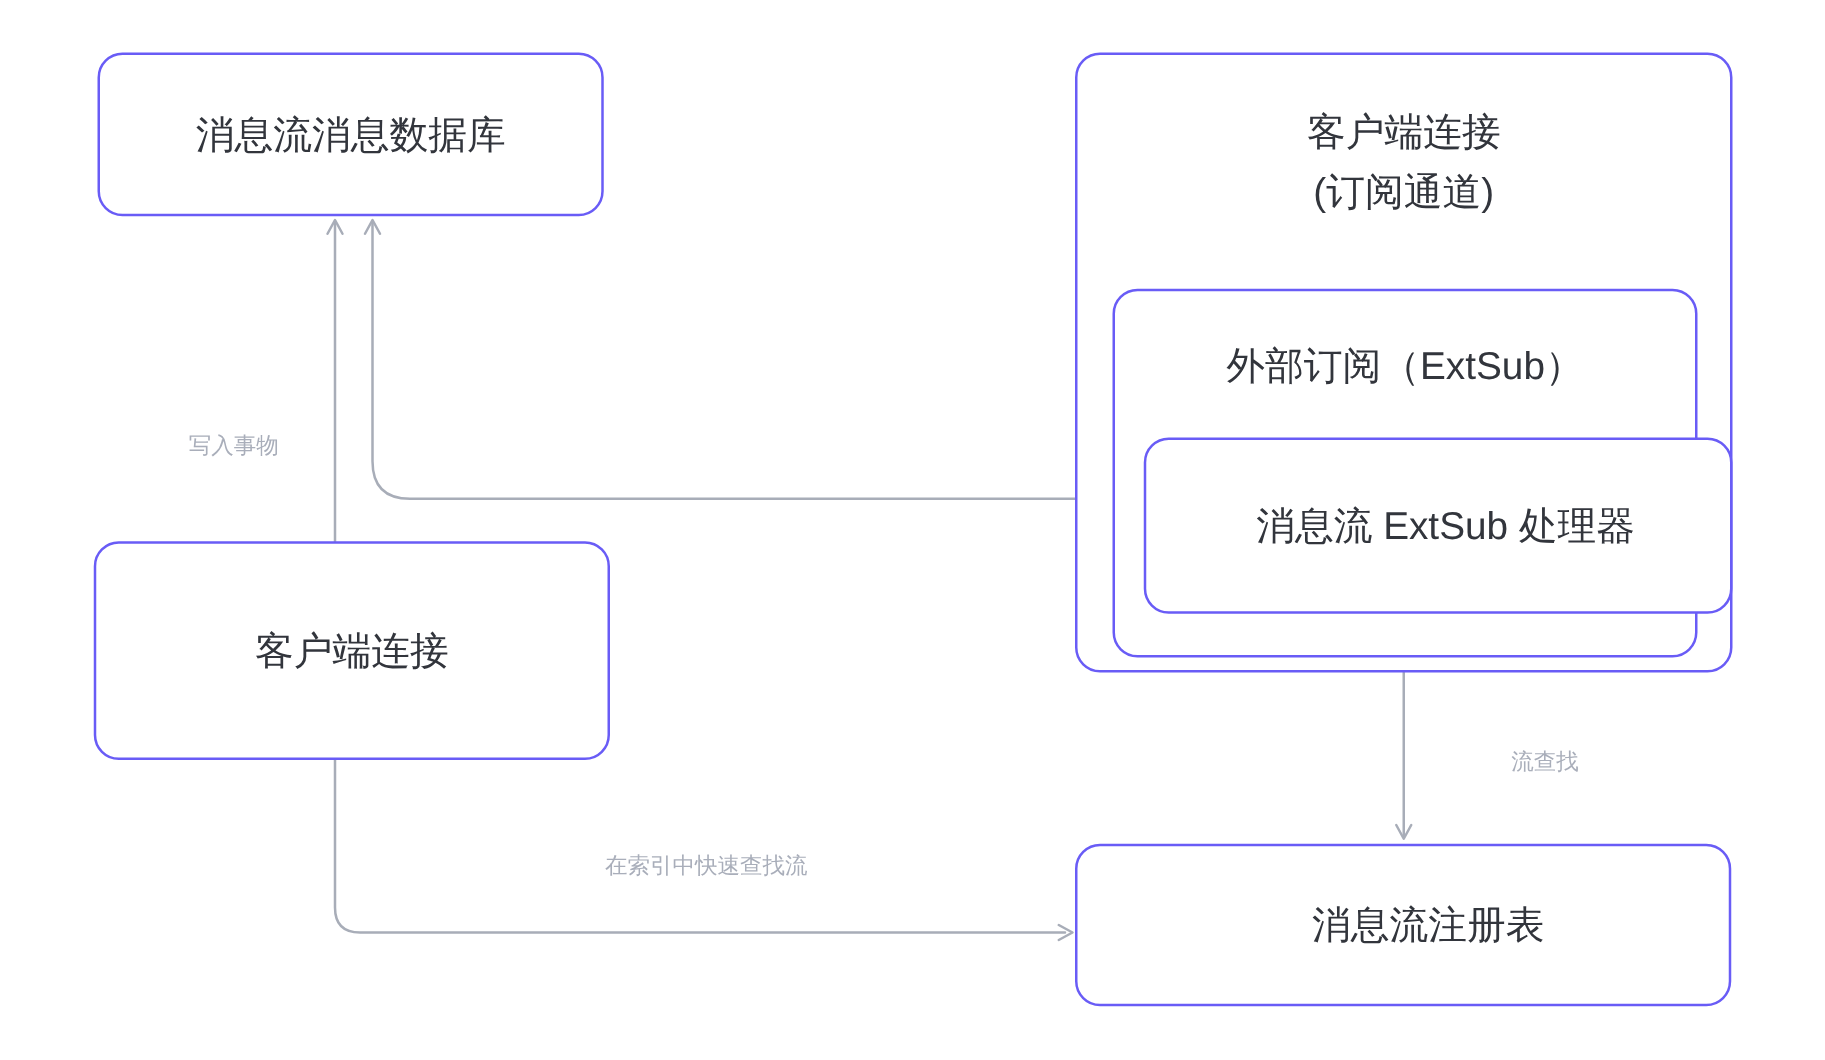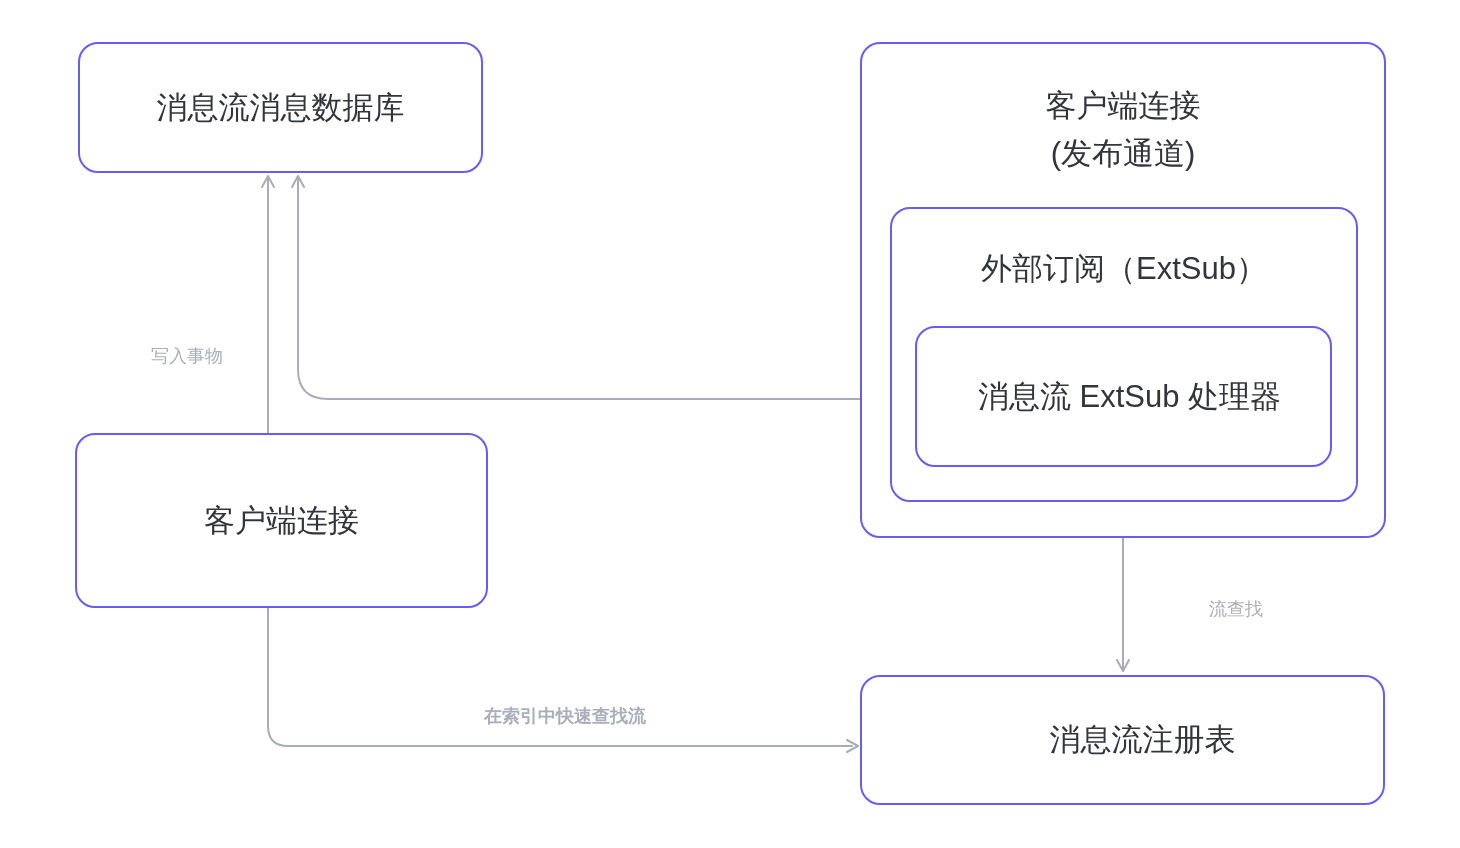--- a/index.html
+++ b/index.html
@@ -88,39 +88,39 @@
     <path class="edge-path" d="M 847 740 L 858 746 L 847 752"></path>
   </svg>
 
   <div class="node flex-center" style="left:78px; top:42px; width:405px; height:131px;">
     <span>消息流消息数据库</span>
   </div>
 
   <div class="node" style="left:860px; top:42px; width:526px; height:496px;">
     <div class="node-title" style="height:171px;">
       <span>客户端连接</span>
-      <span>(发布通道)</span>
+      <span>(订阅通道)</span>
     </div>
 
-    <div class="node" style="left:28px; top:163px; width:468px; height:295px;">
+    <div class="node" style="left:28px; top:187px; width:468px; height:295px;">
       <div class="node-title" style="height:119px;">
         <span>外部订阅（ExtSub）</span>
       </div>
 
-      <div class="node flex-center" style="left:23px; top:117px; width:417px; height:141px;padding-left:12px;">
+      <div class="node flex-center" style="left:23px; top:117px; width:471px; height:141px;padding-left:12px;">
         <span>消息流 ExtSub 处理器</span>
       </div>
     </div>
   </div>
 
   <div class="node flex-center" style="left:75px; top:433px; width:413px; height:175px;">
     <span>客户端连接</span>
   </div>
 
   <div class="node flex-center" style="left:860px; top:675px; width:525px; height:130px;padding-left:40px;">
     <span>消息流注册表</span>
   </div>
 
   <div class="edge-label" style="left:187px; top:356px;">写入事物</div>
   <div class="edge-label" style="left:1236px; top:609px;">流查找</div>
-  <div class="edge-label" style="left:565px; top:716px;font-weight:bold;">在索引中快速查找流</div>
+  <div class="edge-label" style="left:565px; top:692px;">在索引中快速查找流</div>
 
 </div>
 
 </body></html>

